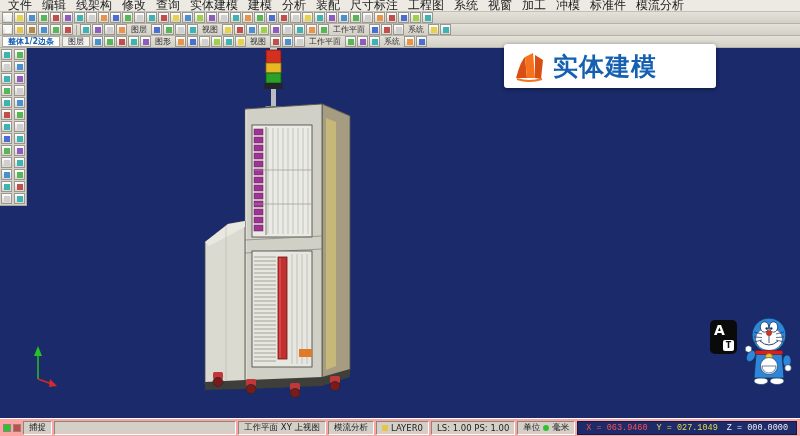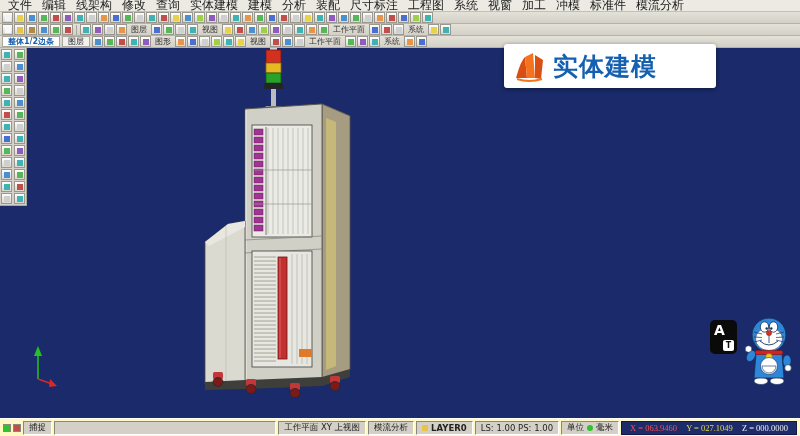--- a/index.html
+++ b/index.html
@@ -37,28 +37,28 @@
   .watermark{position:absolute;left:504px;top:44px;width:212px;height:44px;background:#fff;border-radius:3px;box-shadow:0 1px 4px rgba(0,0,0,.45);display:flex;align-items:center;padding:0 8px;gap:7px;z-index:99}
   .wm-text{font-size:25px;font-weight:bold;color:#1560b0;letter-spacing:1px;line-height:1;white-space:nowrap}
 
   
   .stickers{position:absolute;left:710px;top:268px;display:flex;align-items:flex-start;gap:5px;z-index:90}
   .ai-tag{width:27px;height:34px;background:#0a0a0a;border-radius:5px;position:relative;margin-top:4px}
   .ai-tag .tag-a{position:absolute;left:4px;top:2px;color:#fff;font-size:14px;font-weight:bold}
   .ai-tag .tag-t-box{position:absolute;right:3px;bottom:3px;width:11px;height:11px;background:#fff;border-radius:2px;color:#0a0a0a;font-size:8px;font-weight:bold;text-align:center;line-height:11px}
 
   
-  .statusbar{height:18px;flex:0 0 18px;background:#fef9c3;border-top:1px solid #fff;display:flex;align-items:center;gap:2px;padding:0 3px;font-size:8.5px;color:#222}
+  .statusbar{height:18px;flex:0 0 18px;background:#fca5a5;border-top:1px solid #fff;display:flex;align-items:center;gap:2px;padding:0 3px;font-size:8.5px;color:#222}
   .sb-mini{width:8px;height:8px;border:1px solid #8a877e}
   .sb-seg{border:1px solid;border-color:#8a877e #ffffff #ffffff #8a877e;padding:0 5px;height:14px;display:flex;align-items:center;background:#d4d0c8;white-space:nowrap;gap:3px}
   .sb-fill{flex:1}
-  .sb-layer{font-weight:bold}
+  .sb-layer{font-weight:normal}
   .chip{width:6px;height:6px;display:inline-block}
   .dot-green{width:6px;height:6px;border-radius:50%;background:#2ec22e;display:inline-block}
-  .sb-coords{background:#1d2b6a;height:14px;display:flex;align-items:center;gap:9px;padding:0 8px;font-family:Liberation Serif, serif;font-size:8.5px;border:1px solid #10194a}
+  .sb-coords{background:#1d2b6a;height:14px;display:flex;align-items:center;gap:9px;padding:0 8px;font-family:Liberation Mono, monospace;font-size:8.5px;border:1px solid #10194a}
   .cx{color:#ff5050}.cy{color:#e8d84a}.cz{color:#f0f0f0}
 </style>
 </head>
 <body>
 
 <div class="app">
 
 
   <div class="menubar">
       <span class="menu-item">文件</span>

